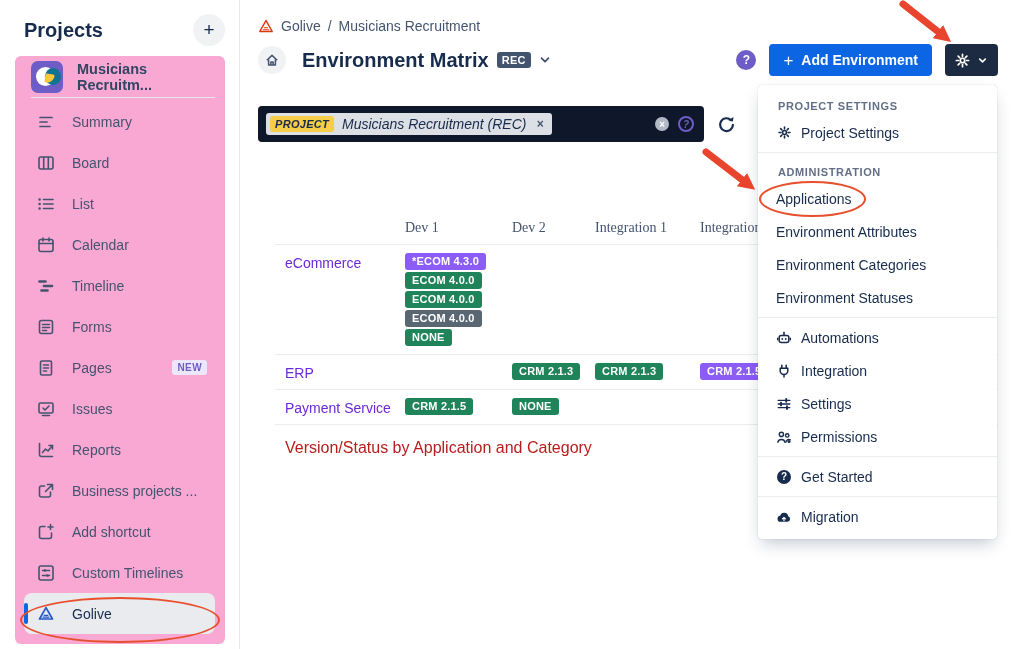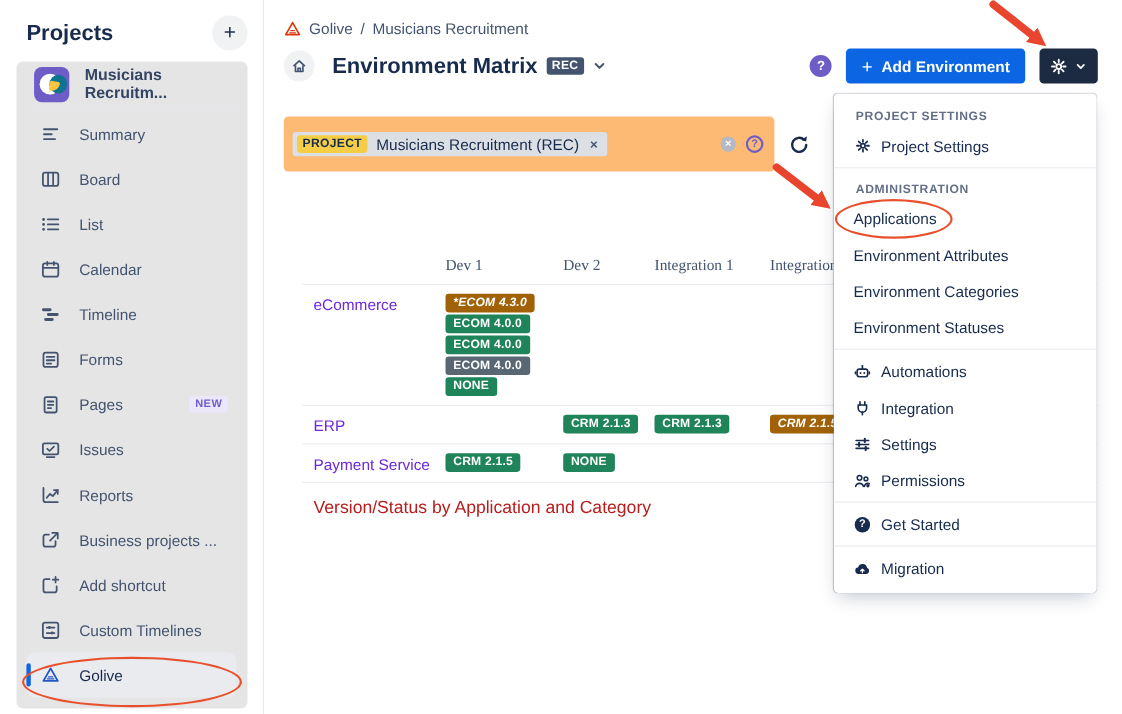--- a/index.html
+++ b/index.html
@@ -8,21 +8,21 @@
   .app { position:relative; width:1020px; height:649px; }
 
   
   .sidebar { position:absolute; left:0; top:0; width:240px; height:649px;
     background:#fff; border-right:1px solid #E7E9ED; }
   .sidebar-header { display:flex; align-items:center; justify-content:space-between;
     padding:14px 14px 10px 24px; }
   .sidebar-title { font-size:20px; font-weight:700; color:#172B4D; margin:0; }
   .circle-btn { width:32px; height:32px; border-radius:50%; background:#F1F2F4; border:none;
     font-size:19px; color:#172B4D; display:flex; align-items:center; justify-content:center; cursor:pointer; }
-  .project-block { margin-left:15px; margin-right:14px; background:#e5e5e5; border-radius:6px;
+  .project-block { margin-left:15px; margin-right:14px; background:#f9a8d4; border-radius:6px;
     height:588px; overflow:hidden; }
   .project-header { display:flex; align-items:center; gap:14px; padding:5px 10px 4px 16px;
     font-size:14.5px; font-weight:700; color:#344563; cursor:pointer; }
   .avatar { width:32px; height:32px; border-radius:7px; background:#6E5DC6; position:relative; overflow:hidden; flex:none; }
   .av-white { position:absolute; left:5px; top:6px; width:19px; height:19px; border-radius:50%; background:#fff; }
   .av-teal { position:absolute; left:14px; top:7px; width:16px; height:17px; border-radius:50%; background:#0E7490; }
   .av-beak { position:absolute; left:14px; top:13px; width:9px; height:9px; background:#FFC53D;
     border-radius:1px 2px 9px 2px; transform:rotate(10deg); }
   .project-divider { height:1px; background:#E4E6EA; margin:0 10px 3px 16px; }
   .nav-item { position:relative; display:flex; align-items:center; gap:16px; height:41px;
@@ -50,22 +50,22 @@
   .help-solid { width:20px; height:20px; border-radius:50%; background:#6E5DC6; color:#fff;
     font-size:12px; font-weight:700; display:flex; align-items:center; justify-content:center; cursor:pointer; }
   .btn-primary { height:32px; background:#0C66E4; color:#fff; border:none; border-radius:4px;
     font-size:14px; font-weight:700; padding:0 14px; display:flex; align-items:center; gap:8px; cursor:pointer;
     font-family:"Liberation Sans", sans-serif; }
   .btn-plus { font-size:17px; font-weight:400; line-height:1; }
   .btn-gear { height:32px; background:#1D2B42; border:none; border-radius:4px; padding:0 9px;
     display:flex; align-items:center; gap:5px; cursor:pointer; }
 
   .filter-row { display:flex; align-items:center; gap:13px; padding:30px 0 0 18px; }
-  .filter-input { width:446px; height:50px; background:#fdba74; border-radius:4px;
-    display:flex; align-items:center; padding:0 10px 0 8px; cursor:text; }
+  .filter-input { width:446px; height:36px; background:#0f172a; border-radius:4px;
+    display:flex; align-items:center; padding:0 10px 0 8px; cursor:text;font-style:italic; }
   .chip { display:flex; align-items:center; gap:8px; background:#DCDFE4; border-radius:3px;
     padding:3px 9px 3px 4px; cursor:pointer; }
   .chip-type { background:#F5CD47; color:#172B4D; font-size:11px; font-weight:700;
     padding:2px 5px; border-radius:3px; letter-spacing:.3px; }
   .chip-value { font-size:14px; color:#172B4D; }
   .chip-x { color:#44546F; font-size:12px; font-weight:700; margin-left:2px; cursor:pointer; }
   .filter-icons { margin-left:auto; display:flex; align-items:center; gap:9px; }
   .clear-circle { width:14px; height:14px; border-radius:50%; background:#B3B9C4; color:#fff;
     font-size:10px; font-weight:700; display:flex; align-items:center; justify-content:center; cursor:pointer; }
   .help-outline { width:16px; height:16px; border-radius:50%; border:2px solid #6E5DC6; color:#6E5DC6;
@@ -77,21 +77,21 @@
   .mrow { display:grid; grid-template-columns:130px 107px 83px 105px 1fr;
     border-bottom:1px solid #EBECF0; }
   .mrow.mhead { height:33px; align-items:end; }
   .col-head { font-size:14px; color:#44546F; padding-bottom:8px;font-family:Liberation Serif, serif; }
   .mrow.mbody { padding:8px 0; align-items:start; }
   .mlabel { font-size:14px; color:#6d28d9; padding-left:10px; padding-top:2px; }
   .cell { display:flex; flex-direction:column; gap:2px; align-items:flex-start; }
   .badge { display:inline-block; color:#fff; font-weight:700; font-size:11px; line-height:13px;
     padding:2px 7px; border-radius:3px; letter-spacing:.2px; white-space:nowrap; cursor:pointer; }
   .b-green { background:#1F845A; }
-  .b-red   { background:#a16207;font-style:italic; }
+  .b-red   { background:#8b5cf6; }
   .b-slate { background:#596773; }
   .matrix-caption { margin:14px 0 16px 10px; font-size:16px; color:#b91c1c; }
 
   
   .menu { position:absolute; left:758px; top:85px; width:239px; background:#fff; border-radius:4px;
     box-shadow:0 8px 16px -4px rgba(9,30,66,.25), 0 0 1px rgba(9,30,66,.31);
     padding:5px 0 6px; z-index:10; }
   .menu-header { padding:10px 20px 4px; font-size:11px; font-weight:700; color:#626F86; letter-spacing:.6px; }
   .menu-item { height:33px; display:flex; align-items:center; gap:9px; padding:0 18px;
     font-size:14px; color:#172B4D; cursor:pointer; }

